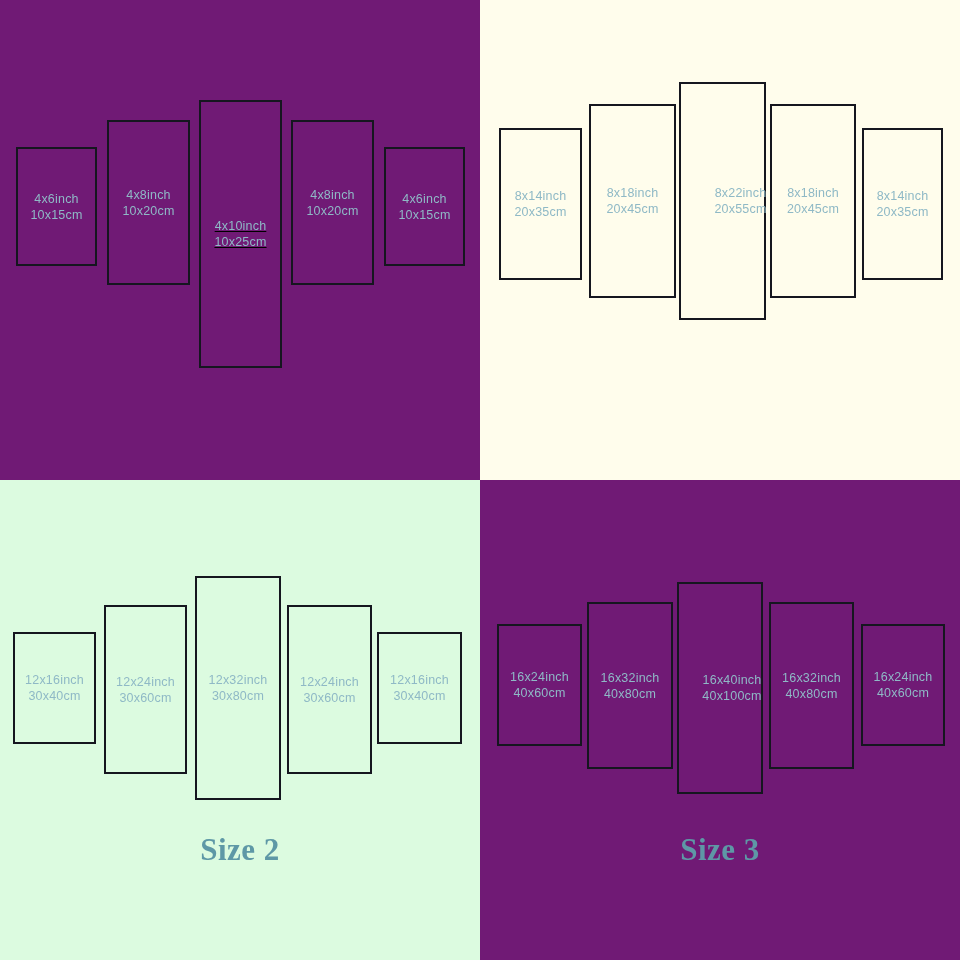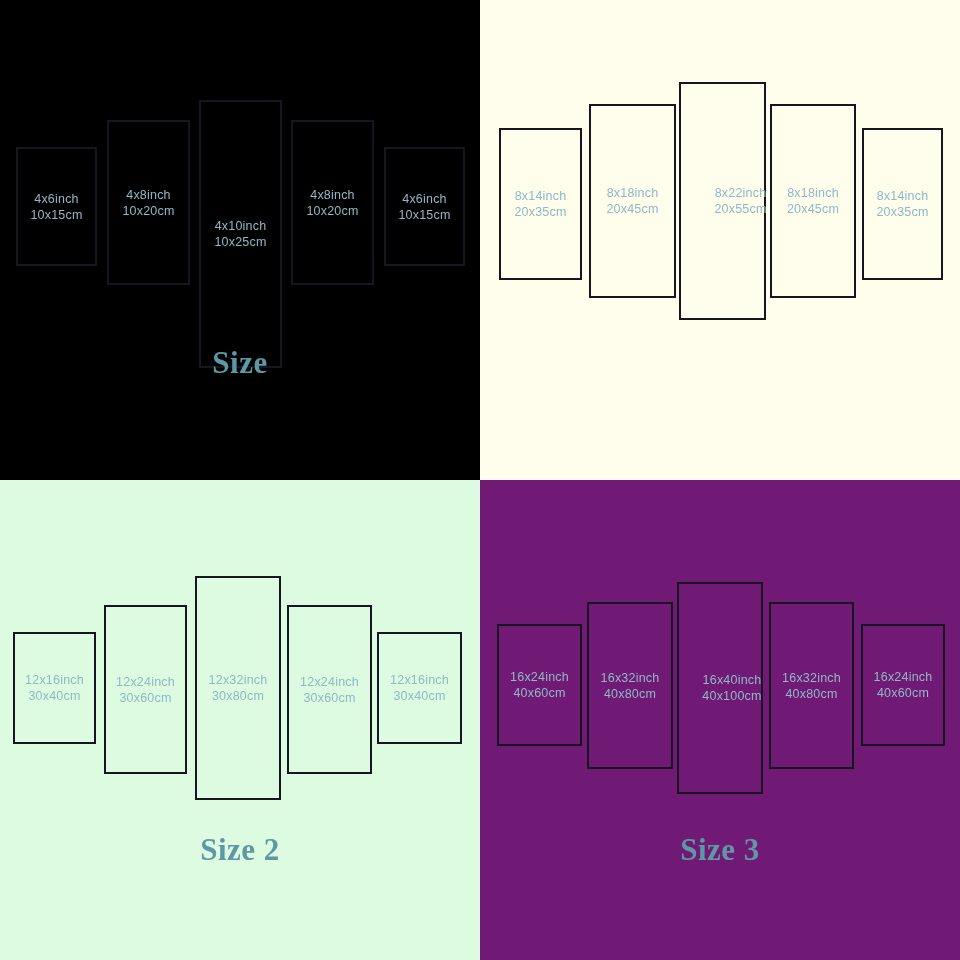--- a/index.html
+++ b/index.html
@@ -60,54 +60,53 @@
     font-weight: bold;
     font-size: 31px;
     color: #5e98a6;
     letter-spacing: 0.5px;
   }
 </style>
 </head>
 <body>
 
 <div id="board">
-    <div class="quadrant" style="background: #000000;">
+    <div class="quadrant" style="background: #701a75;">
       <div class="panels">
         <div class="panel" style="left: 16px; top: 147px; width: 81px; height: 119px; border-color: rgb(21, 22, 31);">
           <div class="panel-label" style="color: rgb(143, 185, 198);">
             <span class="l1">4x6inch</span>
             <span class="l2">10x15cm</span>
           </div>
         </div>
         <div class="panel" style="left: 107px; top: 120px; width: 83px; height: 165px; border-color: rgb(21, 22, 31);">
           <div class="panel-label" style="color: rgb(143, 185, 198);">
             <span class="l1">4x8inch</span>
             <span class="l2">10x20cm</span>
           </div>
         </div>
-        <div class="panel" style="left: 199px; top: 100px; width: 83px; height: 268px; border-color: rgb(21, 22, 31);">
+        <div class="panel" style="left: 199px; top: 100px; width: 83px; height: 268px; border-color: rgb(21, 22, 31); text-decoration: underline;">
           <div class="panel-label" style="color: rgb(143, 185, 198);">
             <span class="l1">4x10inch</span>
             <span class="l2">10x25cm</span>
           </div>
         </div>
         <div class="panel" style="left: 291px; top: 120px; width: 83px; height: 165px; border-color: rgb(21, 22, 31);">
           <div class="panel-label" style="color: rgb(143, 185, 198);">
             <span class="l1">4x8inch</span>
             <span class="l2">10x20cm</span>
           </div>
         </div>
         <div class="panel" style="left: 384px; top: 147px; width: 81px; height: 119px; border-color: rgb(21, 22, 31);">
           <div class="panel-label" style="color: rgb(143, 185, 198);">
             <span class="l1">4x6inch</span>
             <span class="l2">10x15cm</span>
           </div>
         </div>
       </div>
-      <div class="quad-title" style="color: rgb(94, 152, 166); top: 345px;">Size</div>
     </div>
     <div class="quadrant" style="background: rgb(255, 253, 236);">
       <div class="panels">
         <div class="panel" style="left: 19px; top: 128px; width: 83px; height: 152px; border-color: rgb(21, 22, 31);">
           <div class="panel-label" style="color: rgb(143, 185, 198);">
             <span class="l1">8x14inch</span>
             <span class="l2">20x35cm</span>
           </div>
         </div>
         <div class="panel" style="left: 109px; top: 104px; width: 87px; height: 194px; border-color: rgb(21, 22, 31);">

